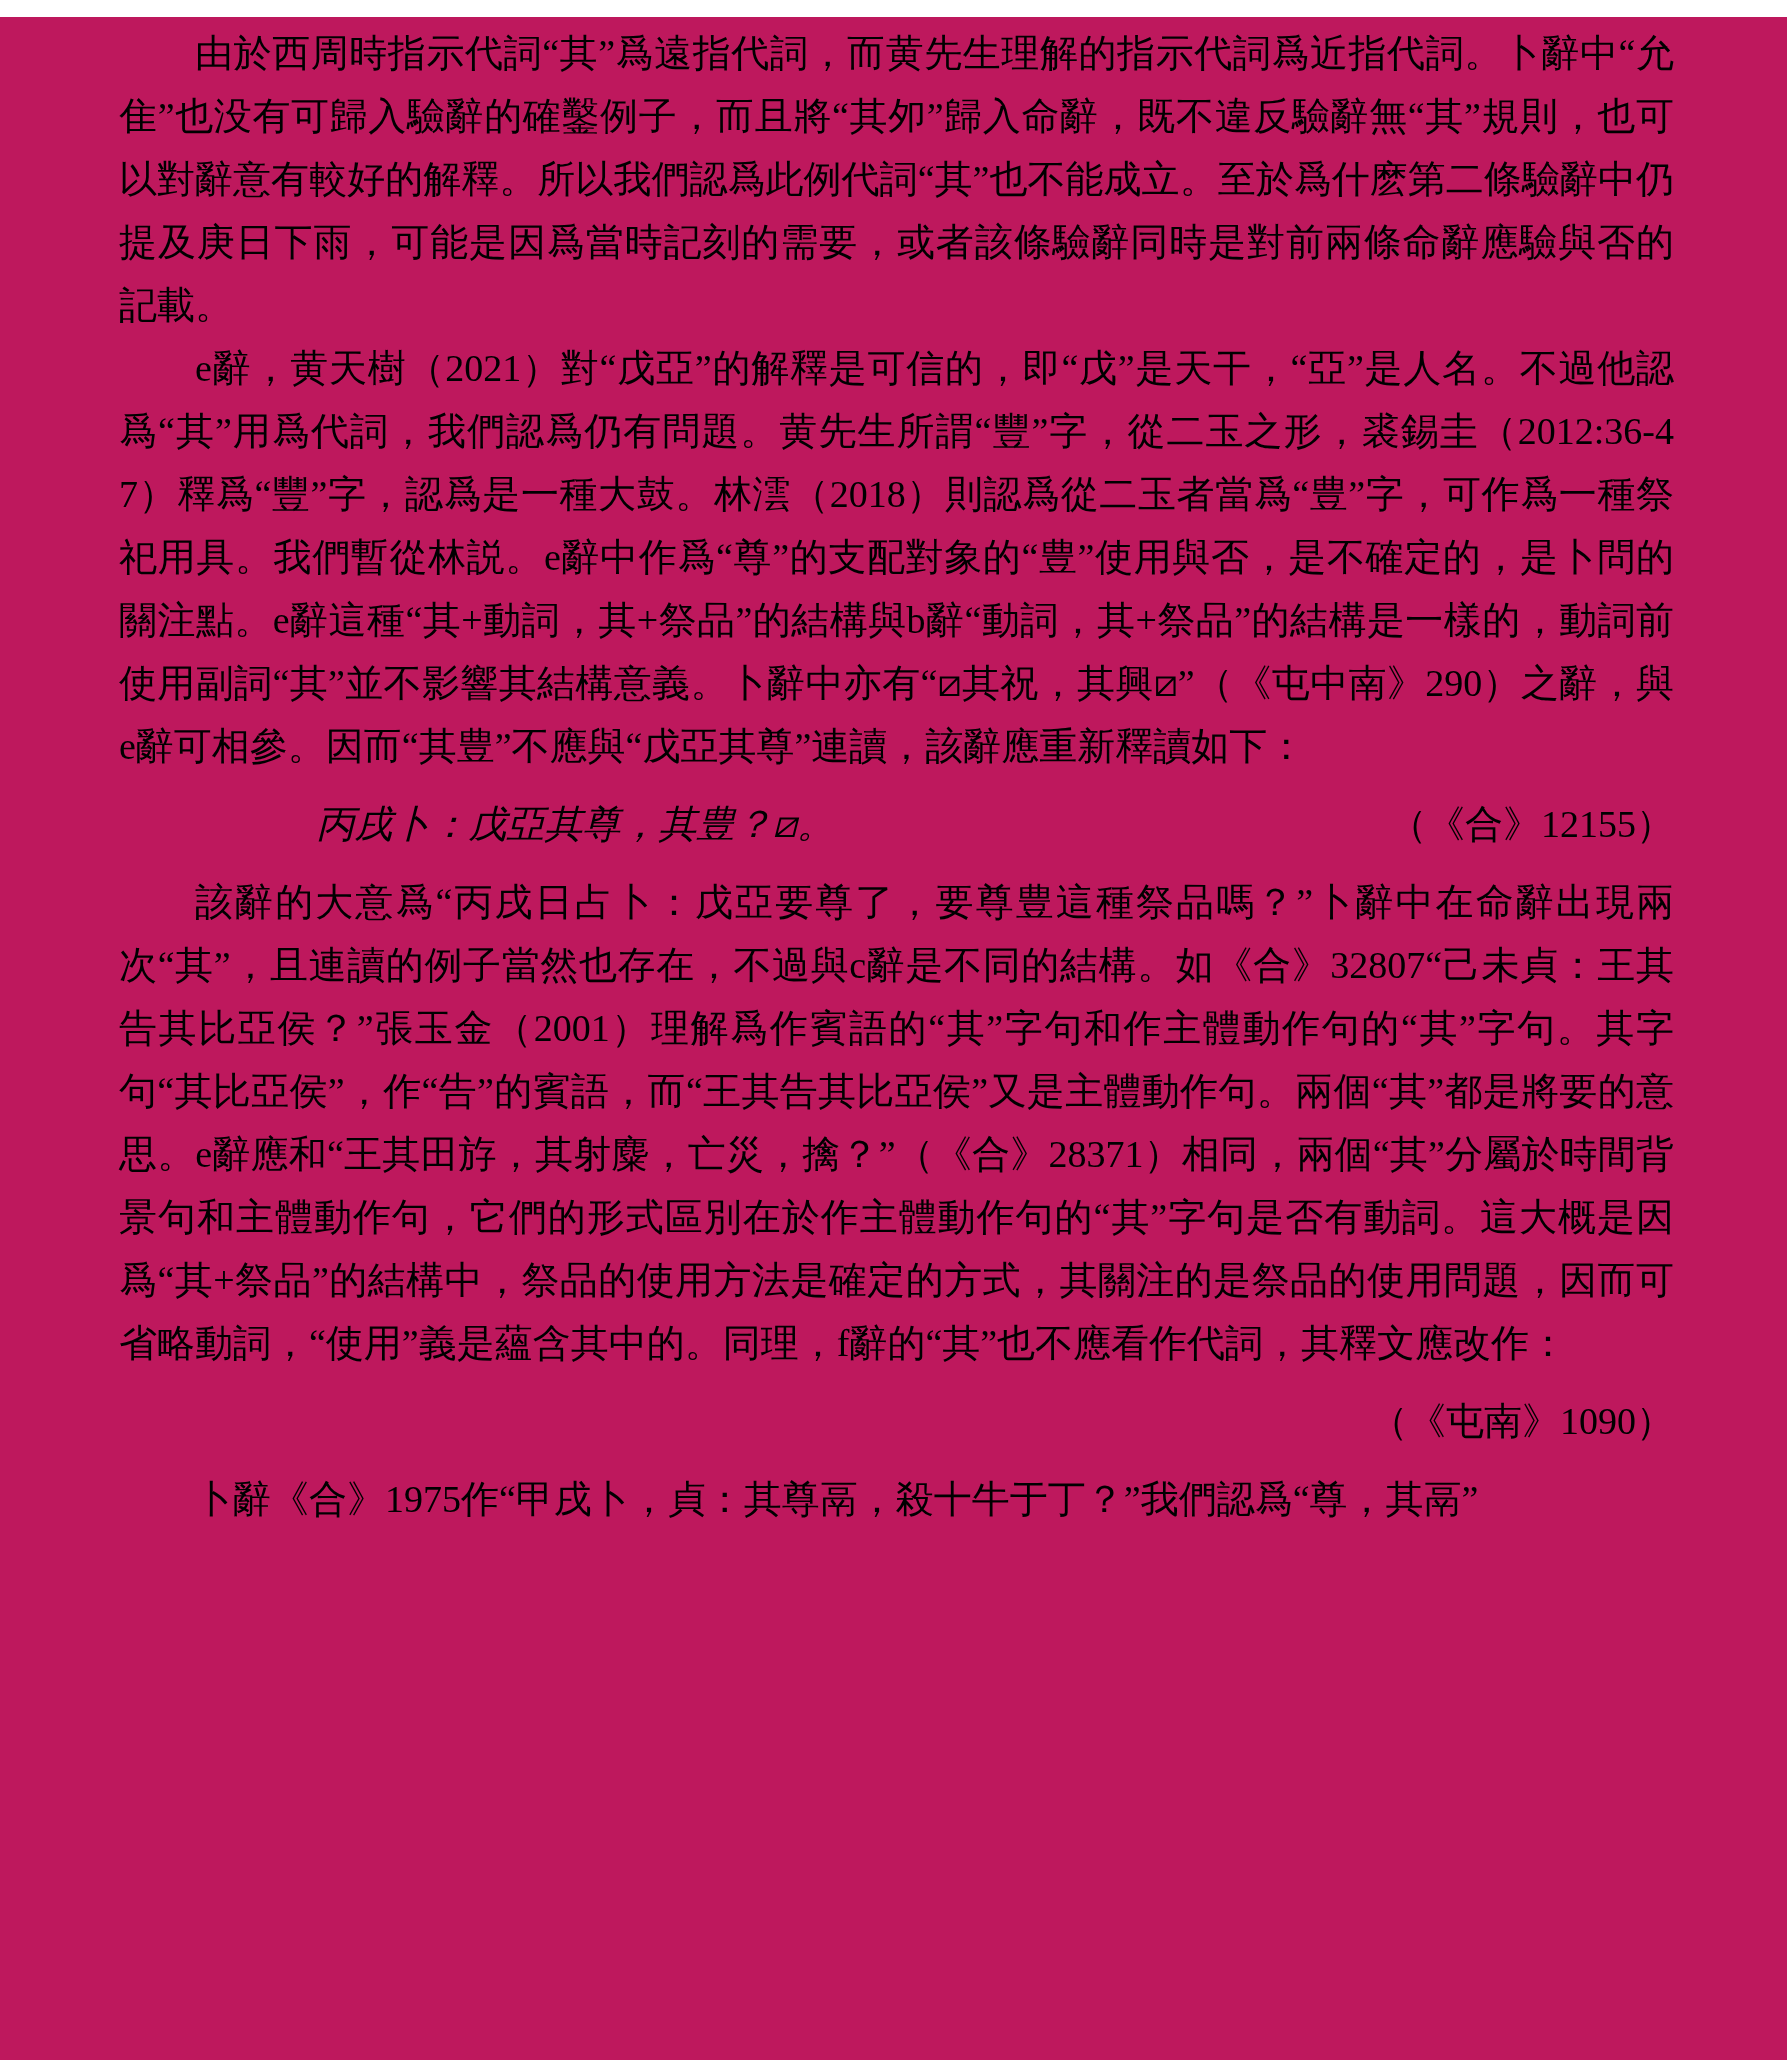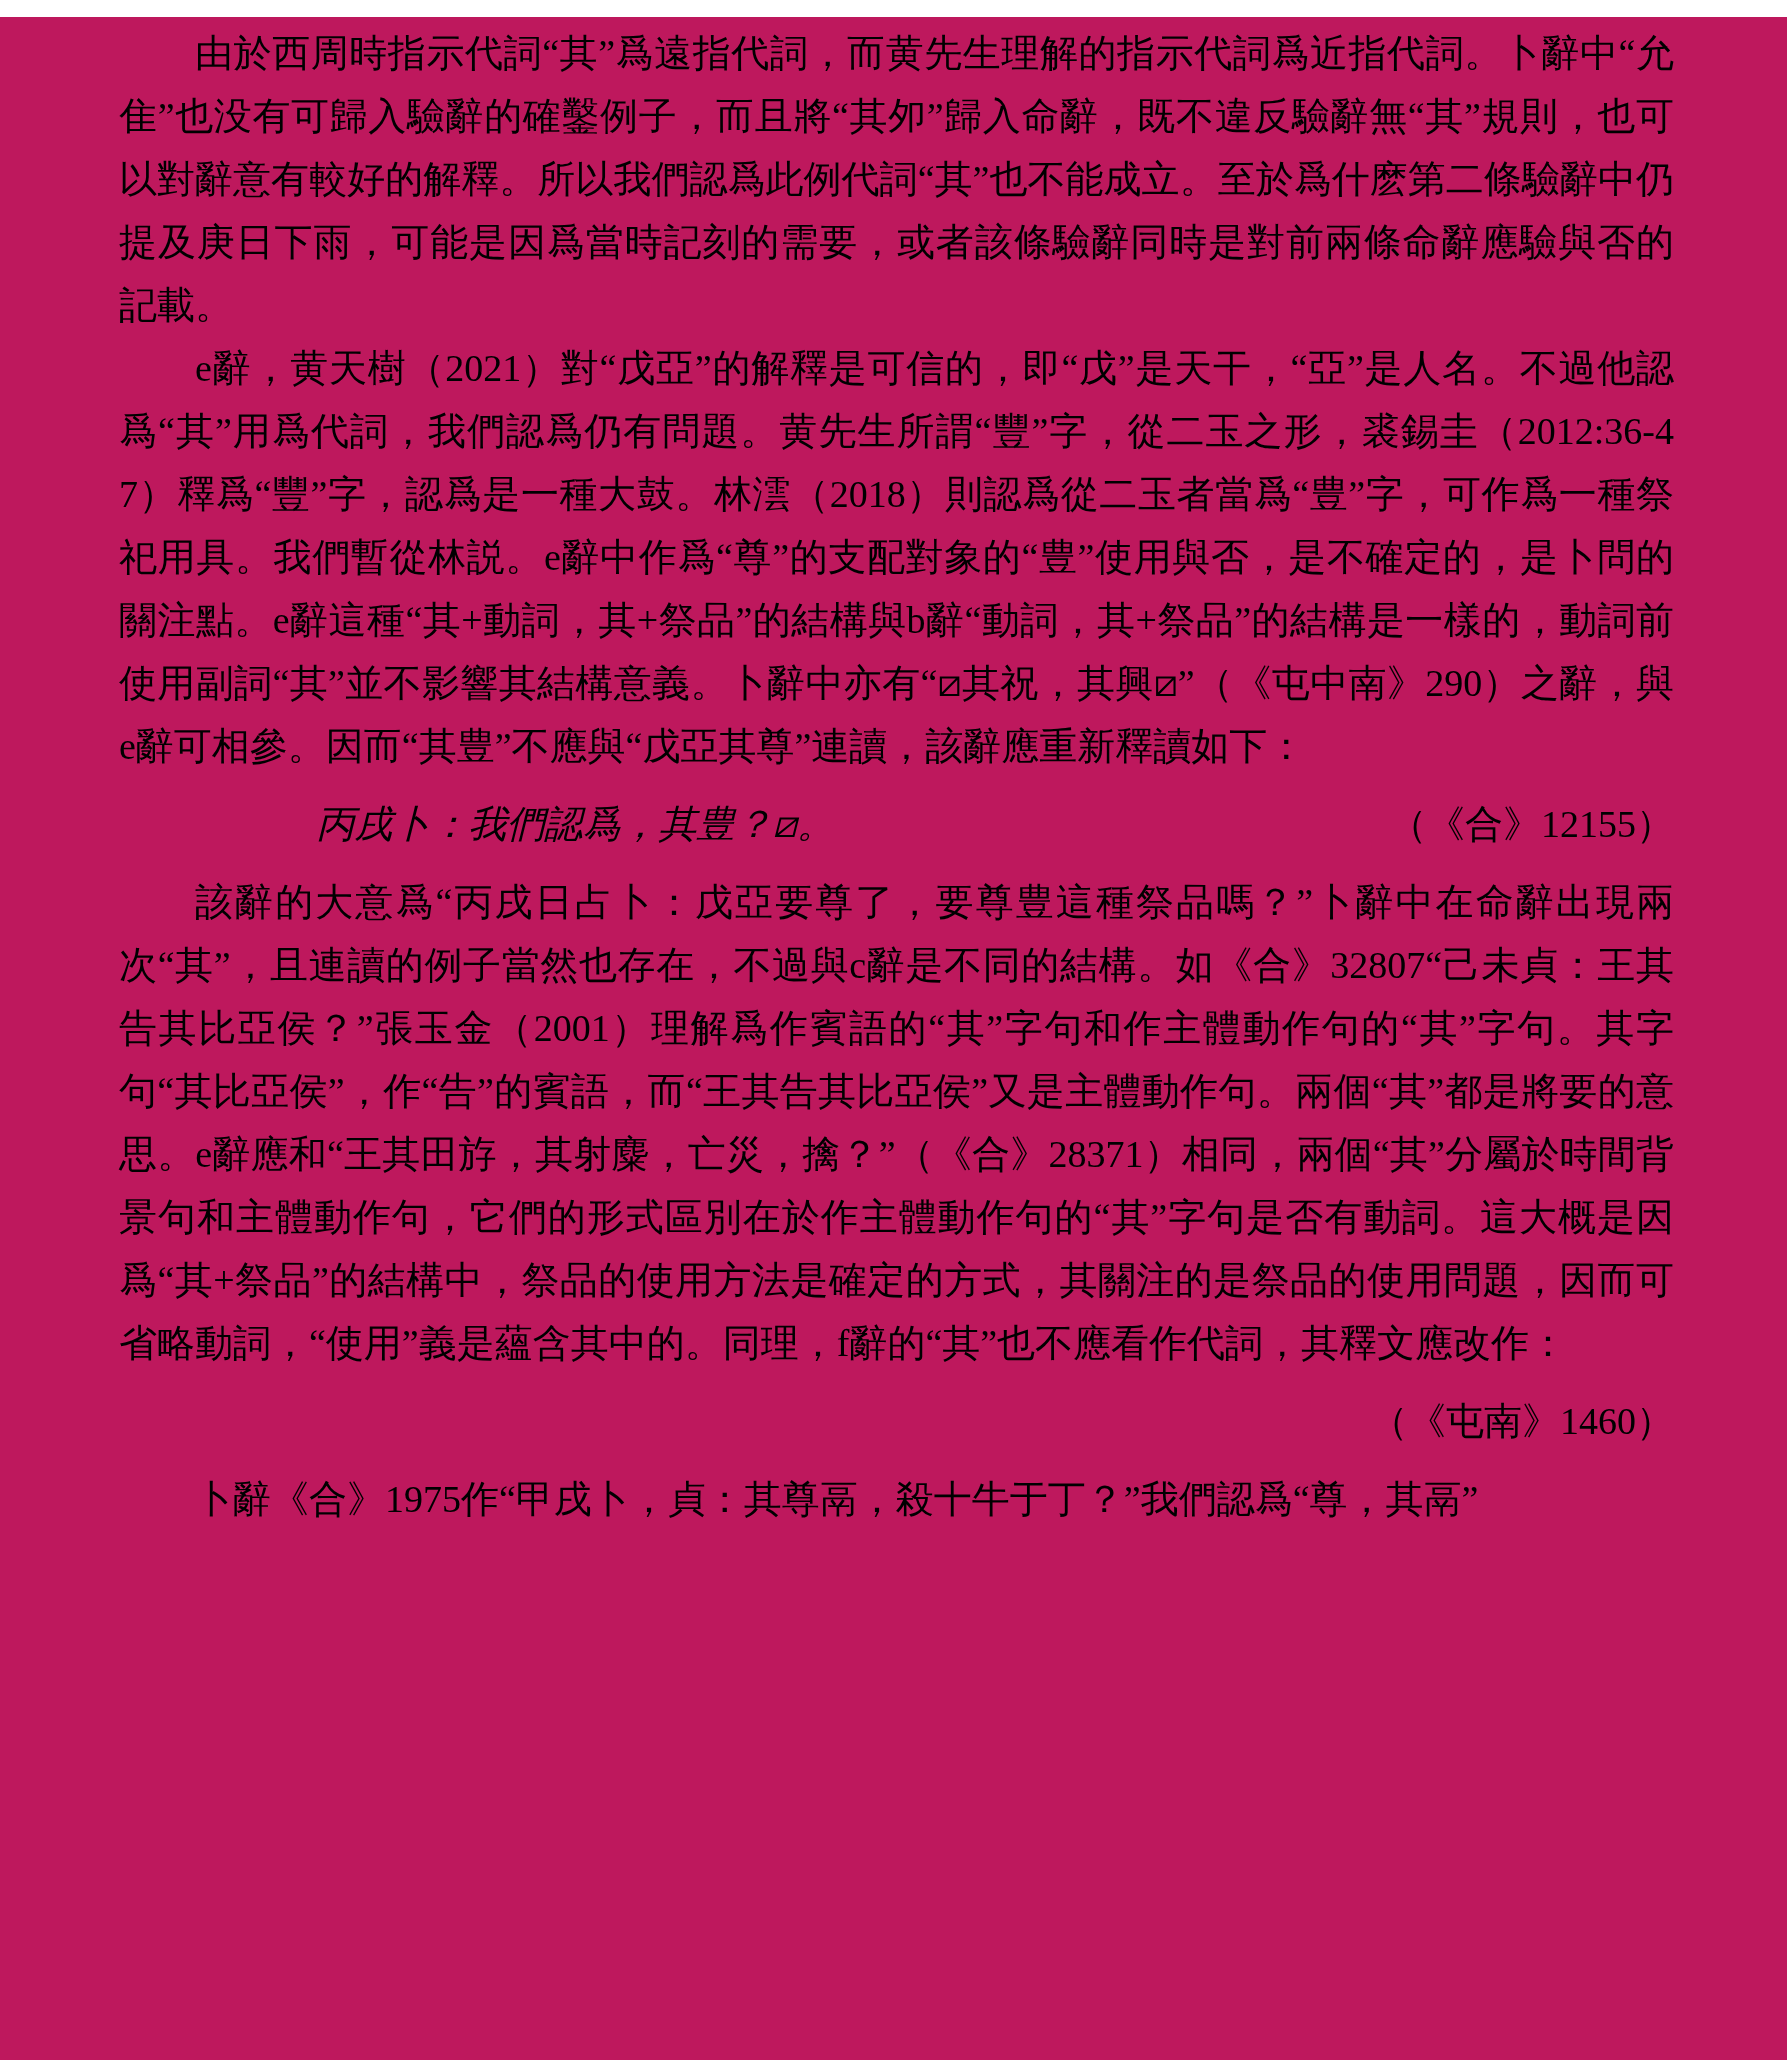--- a/index.html
+++ b/index.html
@@ -45,22 +45,22 @@
     white-space: nowrap;
   }
 </style>
 </head>
 <body>
 
 <main class="page" style="background: #be185d; color: rgb(0, 0, 0); margin-top: 17px;">
     <p>由於西周時指示代詞“其”爲遠指代詞，而黄先生理解的指示代詞爲近指代詞。卜辭中“允隹”也没有可歸入驗辭的確鑿例子，而且將“其夘”歸入命辭，既不違反驗辭無“其”規則，也可以對辭意有較好的解釋。所以我們認爲此例代詞“其”也不能成立。至於爲什麽第二條驗辭中仍提及庚日下雨，可能是因爲當時記刻的需要，或者該條驗辭同時是對前兩條命辭應驗與否的記載。</p>
     <p>e辭，黄天樹（2021）對“戊亞”的解釋是可信的，即“戊”是天干，“亞”是人名。不過他認爲“其”用爲代詞，我們認爲仍有問題。黄先生所謂“豐”字，從二玉之形，裘錫圭（2012:36-47）釋爲“豐”字，認爲是一種大鼓。林澐（2018）則認爲從二玉者當爲“豊”字，可作爲一種祭祀用具。我們暫從林説。e辭中作爲“尊”的支配對象的“豊”使用與否，是不確定的，是卜問的關注點。e辭這種“其+動詞，其+祭品”的結構與b辭“動詞，其+祭品”的結構是一樣的，動詞前使用副詞“其”並不影響其結構意義。卜辭中亦有“⧄其祝，其興⧄”（《屯中南》290）之辭，與e辭可相參。因而“其豊”不應與“戊亞其尊”連讀，該辭應重新釋讀如下：</p>
     <div class="quote">
-      <span class="quote-text">丙戌卜：我們認爲，其豊？⧄。</span>
+      <span class="quote-text">丙戌卜：戊亞其尊，其豊？⧄。</span>
       <span class="quote-citation">（《合》12155）</span>
     </div>
     <p>該辭的大意爲“丙戌日占卜：戊亞要尊了，要尊豊這種祭品嗎？”卜辭中在命辭出現兩次“其”，且連讀的例子當然也存在，不過與c辭是不同的結構。如《合》32807“己未貞：王其告其比亞侯？”張玉金（2001）理解爲作賓語的“其”字句和作主體動作句的“其”字句。其字句“其比亞侯”，作“告”的賓語，而“王其告其比亞侯”又是主體動作句。兩個“其”都是將要的意思。e辭應和“王其田斿，其射麋，亡災，擒？”（《合》28371）相同，兩個“其”分屬於時間背景句和主體動作句，它們的形式區別在於作主體動作句的“其”字句是否有動詞。這大概是因爲“其+祭品”的結構中，祭品的使用方法是確定的方式，其關注的是祭品的使用問題，因而可省略動詞，“使用”義是蘊含其中的。同理，f辭的“其”也不應看作代詞，其釋文應改作：</p>
     <div class="quote">
-      <span class="quote-citation">（《屯南》1460）</span>
+      <span class="quote-citation">（《屯南》1090）</span>
     </div>
     <p>卜辭《合》1975作“甲戌卜，貞：其尊鬲，殺十牛于丁？”我們認爲“尊，其鬲”</p>
   </main>
 
 
 </body></html>

